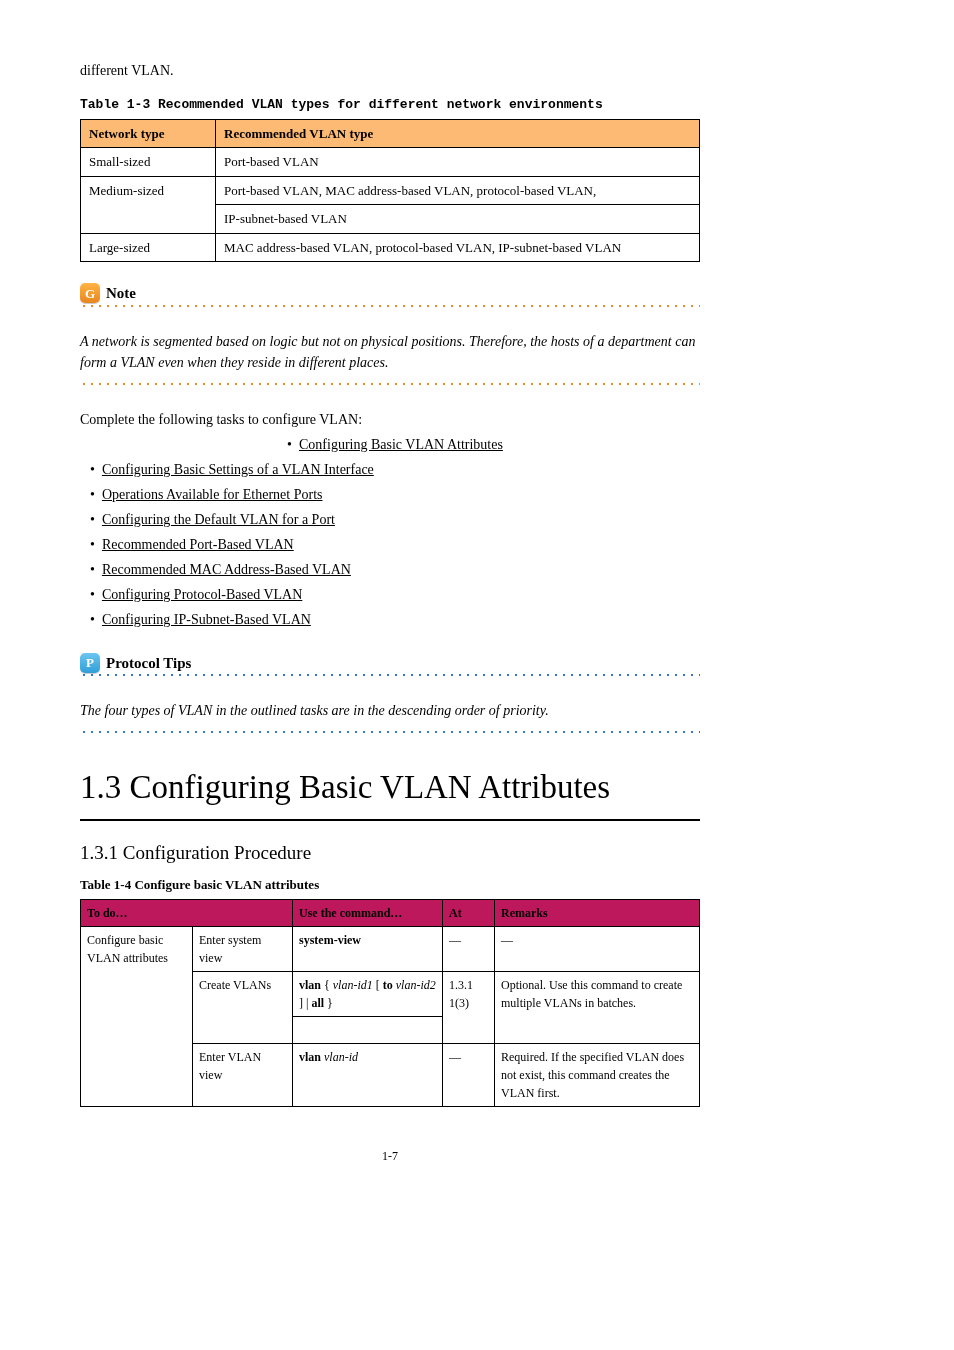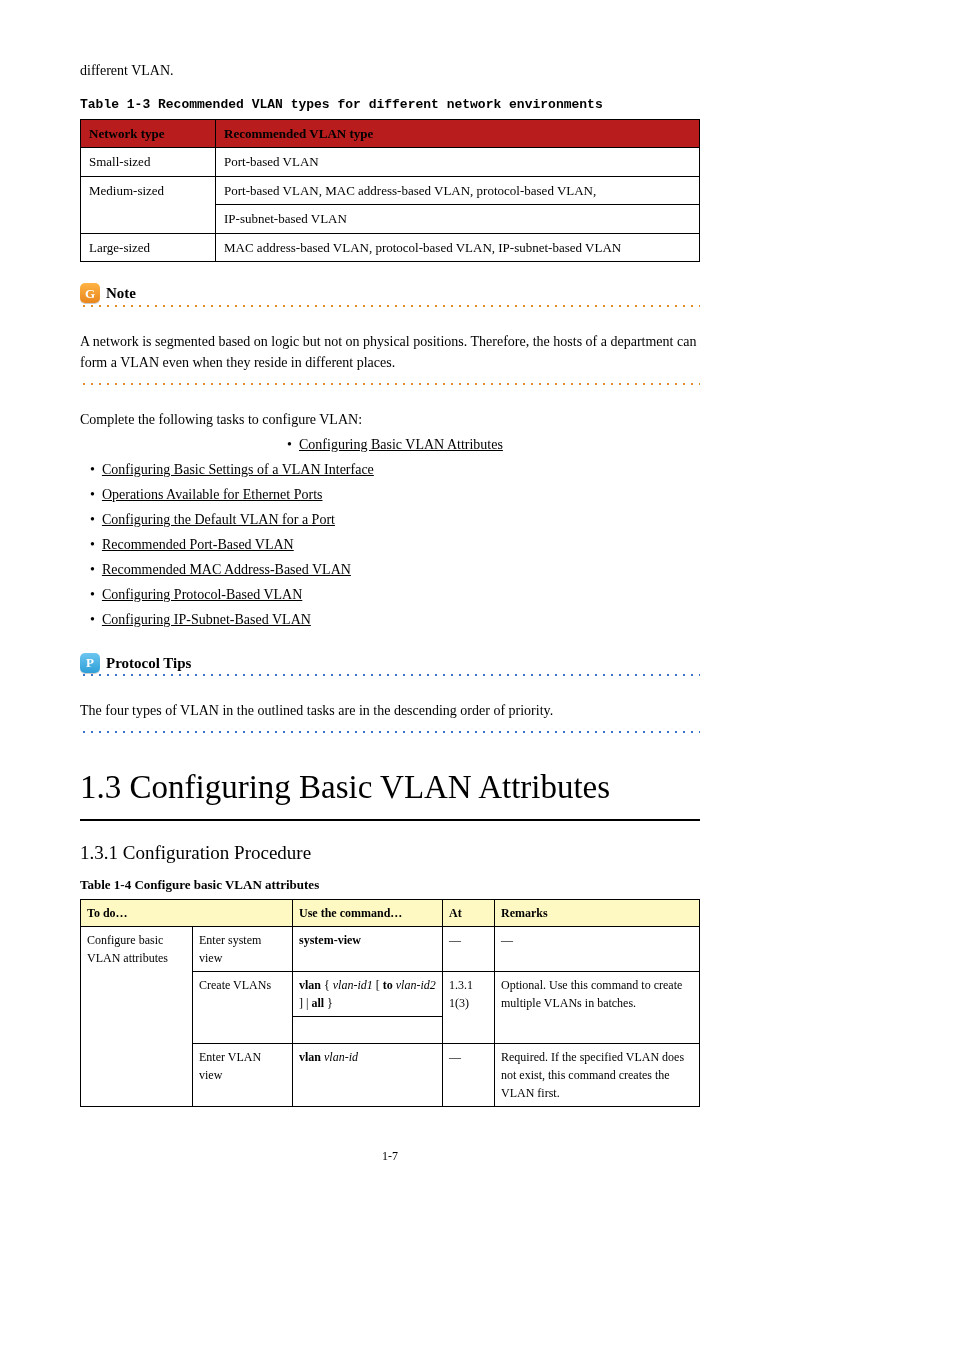--- a/index.html
+++ b/index.html
@@ -27,21 +27,21 @@
     margin-bottom: 20px;
   }
   .t1 th, .t1 td {
     border: 1px solid #000;
     padding: 4px 8px;
     font-size: 13px;
     vertical-align: top;
     text-align: left;
   }
   .t1 th {
-    background: #b91c1c;
+    background: #fdba74;
     font-weight: bold;
   }
   .t1 .col-a { width: 135px; }
 
   .callout {
     position: relative;
     margin: 10px 0 4px 0;
   }
   .callout .label-row {
     display: flex;
@@ -77,21 +77,21 @@
     align-items: center; justify-content: center;
     font-family: Georgia, serif;
     font-weight: bold;
     font-size: 13px;
     color: #fff;
     box-shadow: 0 1px 0 rgba(0,0,0,.2);
   }
   .icon-note { background: linear-gradient(#ffb444,#e8861e); }
   .icon-pt   { background: linear-gradient(#6cc6ef,#2e9fd8); }
 
-  .body-text { margin: 24px 0 10px 0; }
+  .body-text { margin: 24px 0 10px 0; font-style: italic; }
 
   h1.section {
     font-size: 33px;
     margin: 30px 0 6px 0;
     font-weight: normal;
   }
   .hr-strong {
     border: none;
     border-top: 2px solid #000;
     margin: 0 0 6px 0;
@@ -107,21 +107,21 @@
     border-collapse: collapse;
     table-layout: fixed;
     font-size: 12px;
   }
   .t2 th, .t2 td {
     border: 1px solid #000;
     padding: 4px 6px;
     vertical-align: top;
     text-align: left;
   }
-  .t2 th { background: #fef9c3; font-weight: bold; }
+  .t2 th { background: #be185d; font-weight: bold; }
   .t2 .c-to   { width: 112px; }
   .t2 .c-task { width: 100px; }
   .t2 .c-cmd  { width: 150px; }
   .t2 .c-at   { width: 52px; }
   .t2 .c-rem  { }
 
   .footer {
     margin-top: 40px;
     font-size: 12px;
     text-align: center;

